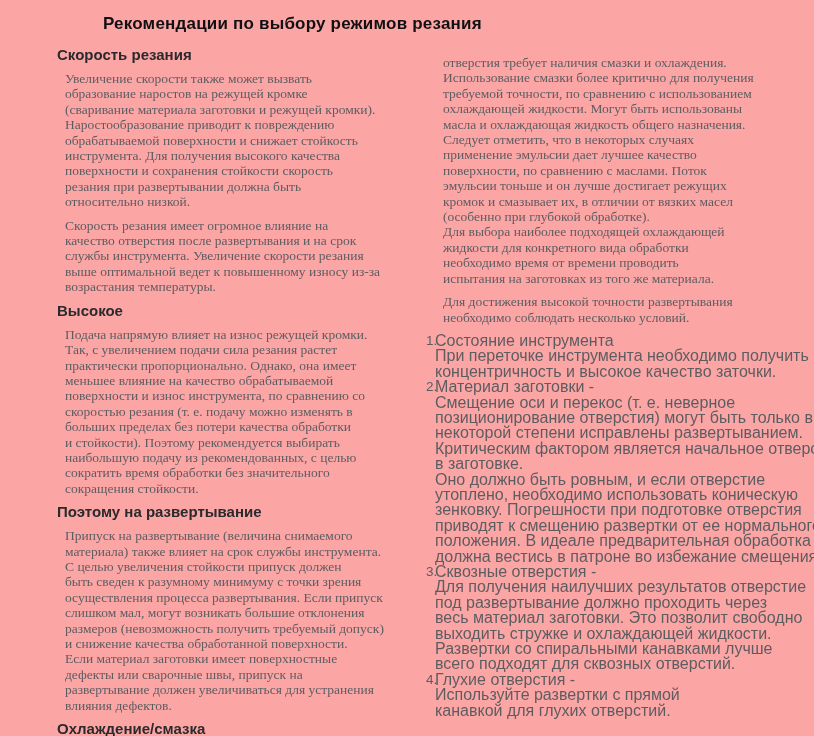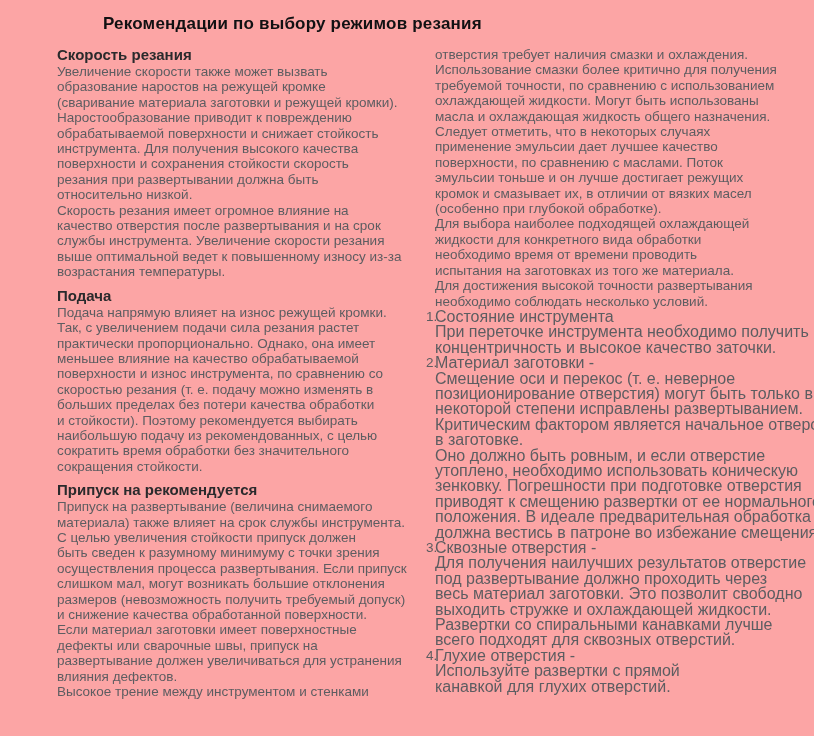--- a/index.html
+++ b/index.html
@@ -42,25 +42,26 @@
     margin: 8px 0 1px 0;
     font-size: 15px;
     line-height: 16px;
     font-weight: bold;
     color: #2a2a2c;
     white-space: pre;
   }
   .sec-heading.first { margin-top: 0; }
   .sec-heading.major-gap { margin-top: 24px; }
   .body-par {
-    margin: 0;
+    margin: 8px;
     font-size: 13.5px;
     line-height: 15.4px;
     color: #5d5d61;
     white-space: pre;
+    font-family: Liberation Serif, serif;
   }
   .cond-list {
     list-style: none;
     margin: 0;
     padding: 0;
   }
   .cond-item {
     position: relative;
     margin: 0;
     padding: 0;
@@ -105,51 +106,52 @@
 резания при развертывании должна быть
 относительно низкой.</p>
         <p class="body-par">Скорость резания имеет огромное влияние на
 качество отверстия после развертывания и на срок
 службы инструмента. Увеличение скорости резания
 выше оптимальной ведет к повышенному износу из-за
 возрастания температуры.</p>
       </div>
 
       <div>
-        <h2 class="sec-heading">Подача</h2>
+        <h2 class="sec-heading">Высокое</h2>
         <p class="body-par">Подача напрямую влияет на износ режущей кромки.
 Так, с увеличением подачи сила резания растет
 практически пропорционально. Однако, она имеет
 меньшее влияние на качество обрабатываемой
 поверхности и износ инструмента, по сравнению со
 скоростью резания (т. е. подачу можно изменять в
 больших пределах без потери качества обработки
 и стойкости). Поэтому рекомендуется выбирать
 наибольшую подачу из рекомендованных, с целью
 сократить время обработки без значительного
 сокращения стойкости.</p>
       </div>
 
       <div>
-        <h2 class="sec-heading">Припуск на рекомендуется</h2>
+        <h2 class="sec-heading">Поэтому на развертывание</h2>
         <p class="body-par">Припуск на развертывание (величина снимаемого
 материала) также влияет на срок службы инструмента.
 С целью увеличения стойкости припуск должен
 быть сведен к разумному минимуму с точки зрения
 осуществления процесса развертывания. Если припуск
 слишком мал, могут возникать большие отклонения
 размеров (невозможность получить требуемый допуск)
 и снижение качества обработанной поверхности.
 Если материал заготовки имеет поверхностные
 дефекты или сварочные швы, припуск на
 развертывание должен увеличиваться для устранения
 влияния дефектов.</p>
       </div>
 
       <div>
+        <h2 class="sec-heading">Охлаждение/смазка</h2>
         <p class="body-par">Высокое трение между инструментом и стенками</p>
       </div>
 
     </div>
 
     <div class="col-right">
 
       <p class="body-par">отверстия требует наличия смазки и охлаждения.
 Использование смазки более критично для получения
 требуемой точности, по сравнению с использованием

